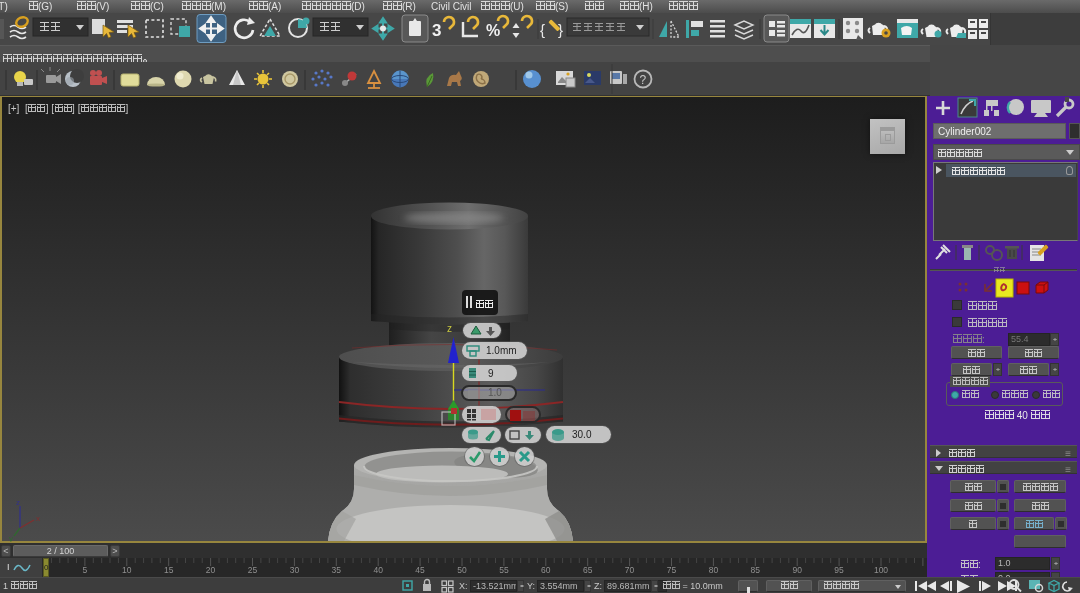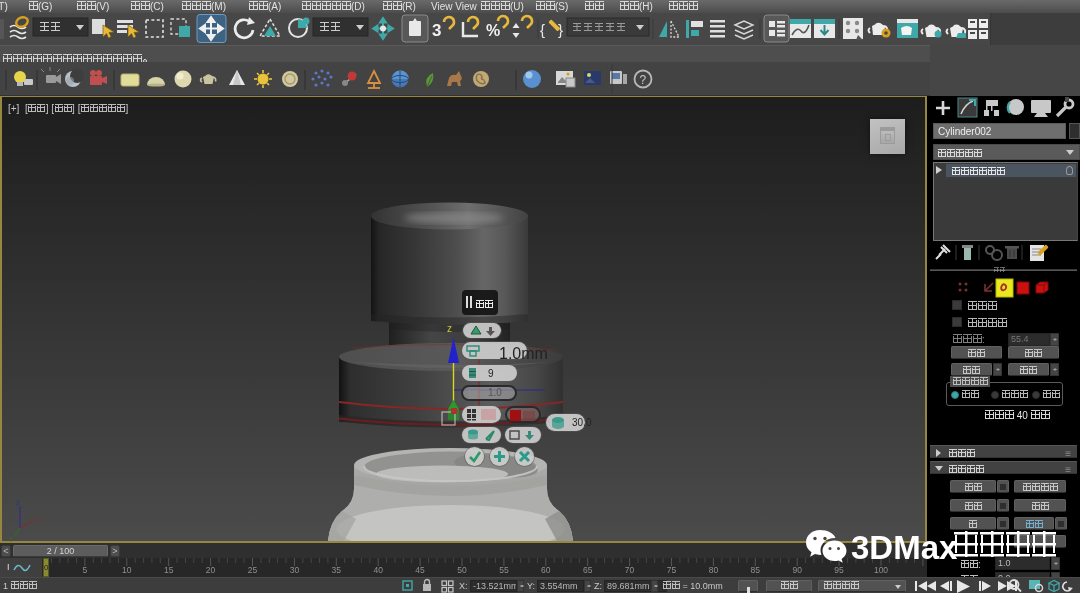--- a/index.html
+++ b/index.html
@@ -20,21 +20,21 @@
 
 #menubar{left:0;top:0;width:1080px;height:13px;background:linear-gradient(#6a6a6a,#4c4c4c)}
 #toolbar1{left:0;top:13px;width:991px;height:32px;background:#474747;border-right:1px solid #353535}
 #tb1r{left:991px;top:13px;width:89px;height:32px;background:#3d3d3d}
 #ribbonrow{left:0;top:45px;width:930px;height:17px;background:#4e4e4e;border-top:1px solid #5a5a5a}
 #toolbar2{left:0;top:62px;width:930px;height:34px;background:#434343;border-bottom:1px solid #323232}
 #tb2r{left:930px;top:45px;width:150px;height:51px;background:#464646}
 
 #vp{left:0;top:96px;width:927px;height:447px;background:linear-gradient(#1d1d1d,#4b4b4b);border:2px solid #97863e;border-top-width:1px}
 
-#cpanel{left:927px;top:96px;width:153px;height:481px;background:#000000;color:#c6c6c6;font-size:10px;overflow:hidden}
+#cpanel{left:927px;top:96px;width:153px;height:481px;background:#4c1d95;color:#c6c6c6;font-size:10px;overflow:hidden}
 
 #tslider{left:0;top:543px;width:927px;height:15px;background:#2f2f2f}
 #trackbar{left:0;top:558px;width:927px;height:19px;background:#272727}
 #statusbar{left:0;top:577px;width:1080px;height:16px;background:#3d3d3d;border-top:1px solid #4a4a4a}
 .fld{position:absolute;background:#2c2c2c;border:1px solid #242424;color:#b8b8b8;font-size:9px;padding-left:2px;white-space:nowrap;overflow:hidden}
 .cw{display:inline-block;width:24px;height:26px;margin:0 1px;background:linear-gradient(currentColor,currentColor) 0 1px/24px 2.5px no-repeat,linear-gradient(currentColor,currentColor) 0 12px/24px 2.5px no-repeat,linear-gradient(currentColor,currentColor) 0 23px/24px 2.5px no-repeat,linear-gradient(currentColor,currentColor) 11px 0/2.5px 26px no-repeat,linear-gradient(currentColor,currentColor) 1px 4px/2px 18px no-repeat,linear-gradient(currentColor,currentColor) 21px 4px/2px 18px no-repeat}
 .pill{background:rgba(205,205,205,.92);border-radius:9px;box-shadow:0 0 0 1px rgba(90,90,90,.5)}
 .pillr{width:19px;height:19px;background:rgba(205,205,205,.92);border-radius:50%;box-shadow:0 0 0 1px rgba(90,90,90,.5)}
 .ckb{position:absolute;width:10px;height:10px;background:#3a3a3a;border:1px solid #2a2a2a}
 .rollout{position:absolute;left:3px;width:147px;height:13px;background:#424242;border-top:1px solid #555;border-bottom:1px solid #333;color:#ddd}
@@ -47,21 +47,21 @@
 <div id="root">
 <div class="ab" id="menubar">
 <span class="ab mtxt" style="left:-5px;top:1px">(<span style="letter-spacing:0">T</span>)</span>
 <span class="ab mtxt" style="left:28px;top:1px"><i class="c"></i>(G)</span>
 <span class="ab mtxt" style="left:76px;top:1px"><i class="c"></i><i class="c"></i>(V)</span>
 <span class="ab mtxt" style="left:130px;top:1px"><i class="c"></i><i class="c"></i>(C)</span>
 <span class="ab mtxt" style="left:181px;top:1px"><i class="c"></i><i class="c"></i><i class="c"></i>(M)</span>
 <span class="ab mtxt" style="left:248px;top:1px"><i class="c"></i><i class="c"></i>(A)</span>
 <span class="ab mtxt" style="left:301px;top:1px"><i class="c"></i><i class="c"></i><i class="c"></i><i class="c"></i><i class="c"></i>(D)</span>
 <span class="ab mtxt" style="left:382px;top:1px"><i class="c"></i><i class="c"></i>(R)</span>
-<span class="ab mtxt" style="left:431px;top:1px">View View</span>
+<span class="ab mtxt" style="left:431px;top:1px">Civil Civil</span>
 <span class="ab mtxt" style="left:480px;top:1px"><i class="c"></i><i class="c"></i><i class="c"></i>(U)</span>
 <span class="ab mtxt" style="left:535px;top:1px"><i class="c"></i><i class="c"></i>(S)</span>
 <span class="ab mtxt" style="left:584px;top:1px"><i class="c"></i><i class="c"></i></span>
 <span class="ab mtxt" style="left:619px;top:1px"><i class="c"></i><i class="c"></i>(H)</span>
 <span class="ab mtxt" style="left:668px;top:1px"><i class="c"></i><i class="c"></i><i class="c"></i></span>
 </div>
 <div class="ab" id="toolbar1">
 <svg width="991" height="32" style="position:absolute;left:0;top:0">
 
 <rect x="0" y="6" width="4" height="20" fill="#565656"></rect>
@@ -504,21 +504,21 @@
 <div class="ab pill" style="left:461px;top:226px;width:38px;height:15px">
 <svg width="38" height="15">
           <path d="M8 11 L13 3 L18 11 Z" fill="#3a9a6a" stroke="#1a5a3a"></path>
           <path d="M26 4 l0 4 l-3 0 l4.5 5 l4.5 -5 l-3 0 l0 -4 z" fill="#555"></path>
         </svg></div>
 <div class="ab pill" style="left:460px;top:245px;width:65px;height:17px">
 <svg width="24" height="17">
           <rect x="5" y="4" width="12" height="5" fill="none" stroke="#2a8a7a" stroke-width="1.4"></rect>
           <rect x="8" y="9" width="6" height="5" fill="none" stroke="#2a8a7a" stroke-width="1.4"></rect>
         </svg>
-<span class="ab" style="left:37px;top:3px;font-size:16px;color:#222">1.0mm</span></div>
+<span class="ab" style="left:24px;top:3px;font-size:10px;color:#222">1.0mm</span></div>
 <div class="ab pill" style="left:460px;top:268px;width:55px;height:16px">
 <svg width="24" height="16">
           <rect x="7" y="3" width="7" height="10" fill="#3a8a7a"></rect>
           <line x1="7" y1="6.5" x2="14" y2="6.5" stroke="#1a5a4a"></line>
           <line x1="7" y1="10" x2="14" y2="10" stroke="#1a5a4a"></line>
         </svg>
 <span class="ab" style="left:26px;top:3px;font-size:10px;color:#222">9</span></div>
 <div class="ab" style="left:459px;top:288px;width:56px;height:16px;background:rgba(175,175,175,.55);border:2px solid #2a2a2a;border-radius:9px">
 <svg width="22" height="12">
           <rect x="5" y="1" width="10" height="9" fill="#8a8a8a" opacity=".7"></rect>
@@ -545,21 +545,21 @@
 <svg width="39" height="16">
           <ellipse cx="11" cy="5" rx="5" ry="2.5" fill="#3a9a8a"></ellipse>
           <path d="M6 5 l0 5 a5 2.5 0 0 0 10 0 l0 -5" fill="#3a9a8a" opacity=".7"></path>
           <path d="M24 12 l8 -8 m-8 8 l3 1 l5 -9" stroke="#2a8a6a" stroke-width="2" fill="none"></path>
         </svg></div>
 <div class="ab pill" style="left:503px;top:330px;width:36px;height:16px">
 <svg width="36" height="16">
           <rect x="5" y="4" width="9" height="8" fill="none" stroke="#444" stroke-width="1.4"></rect>
           <path d="M23 4 l0 4 l-3 0 l4.5 5 l4.5 -5 l-3 0 l0 -4 z" fill="#3a8a7a"></path>
         </svg></div>
-<div class="ab pill" style="left:544px;top:317px;width:39px;height:17px">
+<div class="ab pill" style="left:544px;top:329px;width:65px;height:17px">
 <svg width="24" height="17">
           <ellipse cx="12" cy="6" rx="6" ry="3" fill="#3a9a8a"></ellipse>
           <path d="M6 6 l0 6 a6 3 0 0 0 12 0 l0 -6" fill="#3a9a8a" opacity=".75"></path>
         </svg>
 <span class="ab" style="left:26px;top:3px;font-size:10px;color:#222">30.0</span></div>
 <div class="ab pillr" style="left:463px;top:350px"><svg width="19" height="19">
           <path d="M5 10 l4 4 l6 -9" stroke="#2a9a6a" stroke-width="2.6" fill="none"></path>
         </svg></div>
 <div class="ab pillr" style="left:488px;top:350px"><svg width="19" height="19">
           <path d="M9.5 4 l0 11 M4 9.5 l11 0" stroke="#2a9a8a" stroke-width="3"></path>
@@ -893,26 +893,12 @@
             <path d="M147 5 l5 -2.5 l5 2.5 l-5 2.5 z"></path>
             <path d="M147 5 v6 l5 2.5 l5 -2.5 v-6"></path>
             <line x1="152" y1="7.5" x2="152" y2="13.5"></line>
           </g>
 <path d="M165 4 a4.5 4.5 0 1 0 4 7" fill="none" stroke="#e0e0e0" stroke-width="1.6"></path>
           <path d="M167 13 l4 -3 l-5 -1 z" fill="#e0e0e0"></path>
 </g>
       </svg>
 </div>
 
-<div class="ab" id="wmark" style="left:806px;top:524px;width:274px;height:48px">
-<svg width="274" height="48">
-<g fill="#ffffff">
-<path d="M14 6 C6 6 0 11.5 0 18.5 c0 4 2 7.5 5.5 9.8 l-1.4 4.4 4.8-2.6 c1.6.5 3.3.8 5.1.8 .5 0 1 0 1.5-.1 -.6-1.4-1-3-1-4.6 0-6.9 6.3-12.3 13.8-12.3 .4 0 .8 0 1.2 0 C27.9 9.5 21.6 6 14 6 z"></path>
-<circle cx="9" cy="14.5" r="1.7" fill="#454545"></circle>
-          <circle cx="19" cy="14.5" r="1.7" fill="#454545"></circle>
-<path d="M28.5 16.5 c-6.6 0-12 4.6-12 10.3 0 5.7 5.4 10.3 12 10.3 1.5 0 2.9-.2 4.2-.6l4.1 2.2-1.2-3.7c2.9-1.9 4.9-4.9 4.9-8.2 0-5.7-5.4-10.3-12-10.3z"></path>
-<circle cx="24" cy="24.5" r="1.5" fill="#454545"></circle>
-          <circle cx="32.5" cy="24.5" r="1.5" fill="#454545"></circle>
-</g>
-<text x="45" y="35" font-size="33" font-weight="bold" fill="#ffffff" font-family="Liberation Sans">3DMax</text>
-</svg>
-<span class="ab" style="left:147px;top:7px;color:#fff"><i class="cw"></i><i class="cw"></i><i class="cw"></i><i class="cw"></i></span>
-</div>
 </div>
 </body></html>

